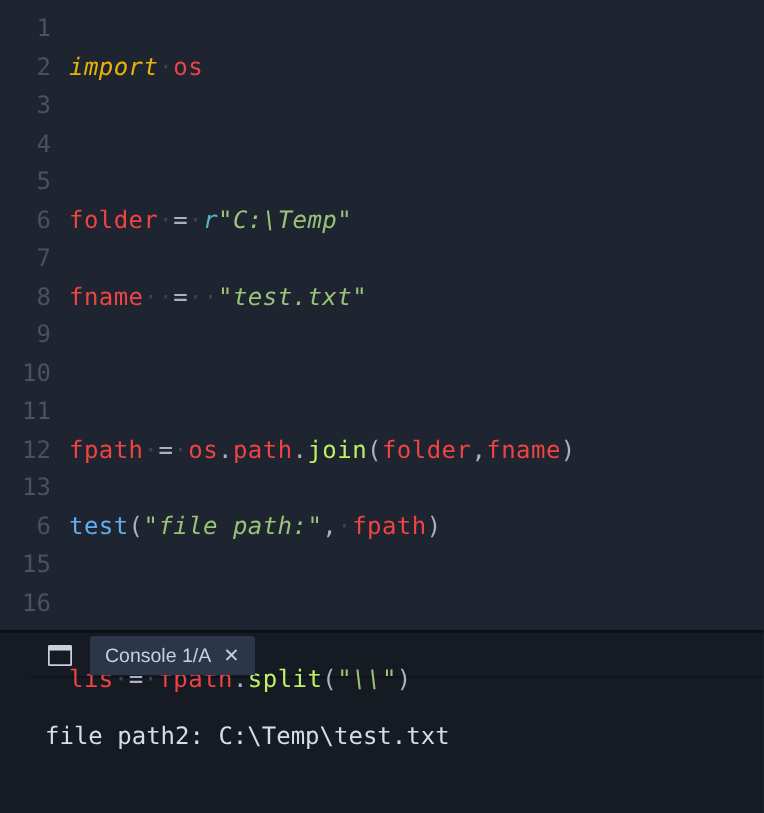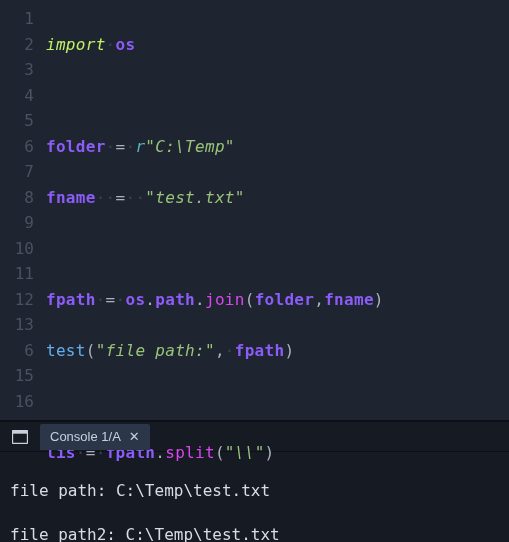--- a/index.html
+++ b/index.html
@@ -27,36 +27,37 @@
     line-height: 25.5px;
     font-size: 16px;
   }
   .code {
     flex: 1;
     line-height: 25.5px;
     font-size: 16px;
     white-space: pre;
     letter-spacing: 0.3px;
   }
-  .kw { color: #bef264; font-style: italic; }
-  .var { color: #8b5cf6; font-weight: bold; }
+  .kw { color: #eab308; font-style: italic; }
+  .var { color: #ef4444; }
   .op { color: #abb2bf; }
   .builtin { color: #61afef; }
   .str { color: #98c379; font-style: italic; }
   .rstr { color: #98c379; font-style: italic; }
   .rflag { color: #56b6c2; font-style: italic; }
   .punct { color: #abb2bf; }
   .cmt { color: #5c6370; font-style: italic; }
-  .method { color: #d946ef; }
+  .method { color: #bef264; }
   .ws { color: #3b4252; }
 
   .console-panel {
     border-top: 2px solid #0d1017;
     background: #161a23;
     height: 122px;
+    padding-left: 20px;
   }
   .console-tabs {
     display: flex;
     align-items: center;
     height: 30px;
     background: #161a23;
     border-bottom: 1px solid #0d1117;
     padding-left: 6px;
   }
   .console-icon {
@@ -143,17 +144,16 @@
         <rect x="0.5" y="0.5" width="15" height="13" rx="1" fill="none" stroke="#c7d0dc" stroke-width="1.3"></rect>
         <rect x="0.5" y="0.5" width="15" height="3.2" fill="#c7d0dc"></rect>
       </svg>
     </div>
     <div class="tab">
       <span>Console 1/A</span>
       <span class="close">✕</span>
     </div>
   </div>
   <div class="console-out">
-<div>file path: C:\Temp\test.txt</div>
 <div>file path2: C:\Temp\test.txt</div>
 
   </div>
 </div>
 
 </body></html>

